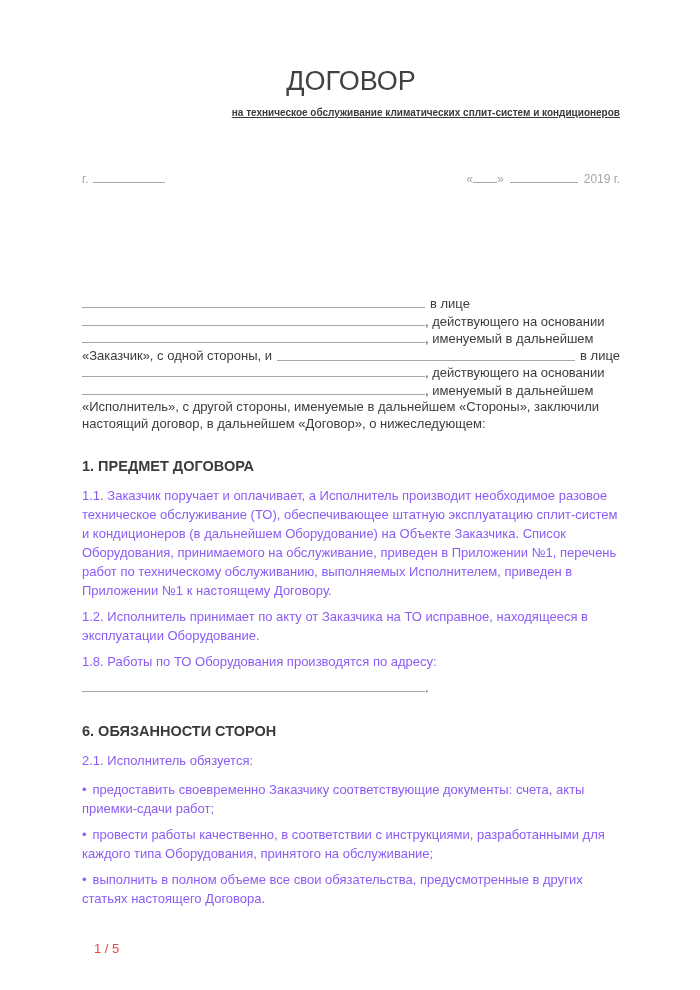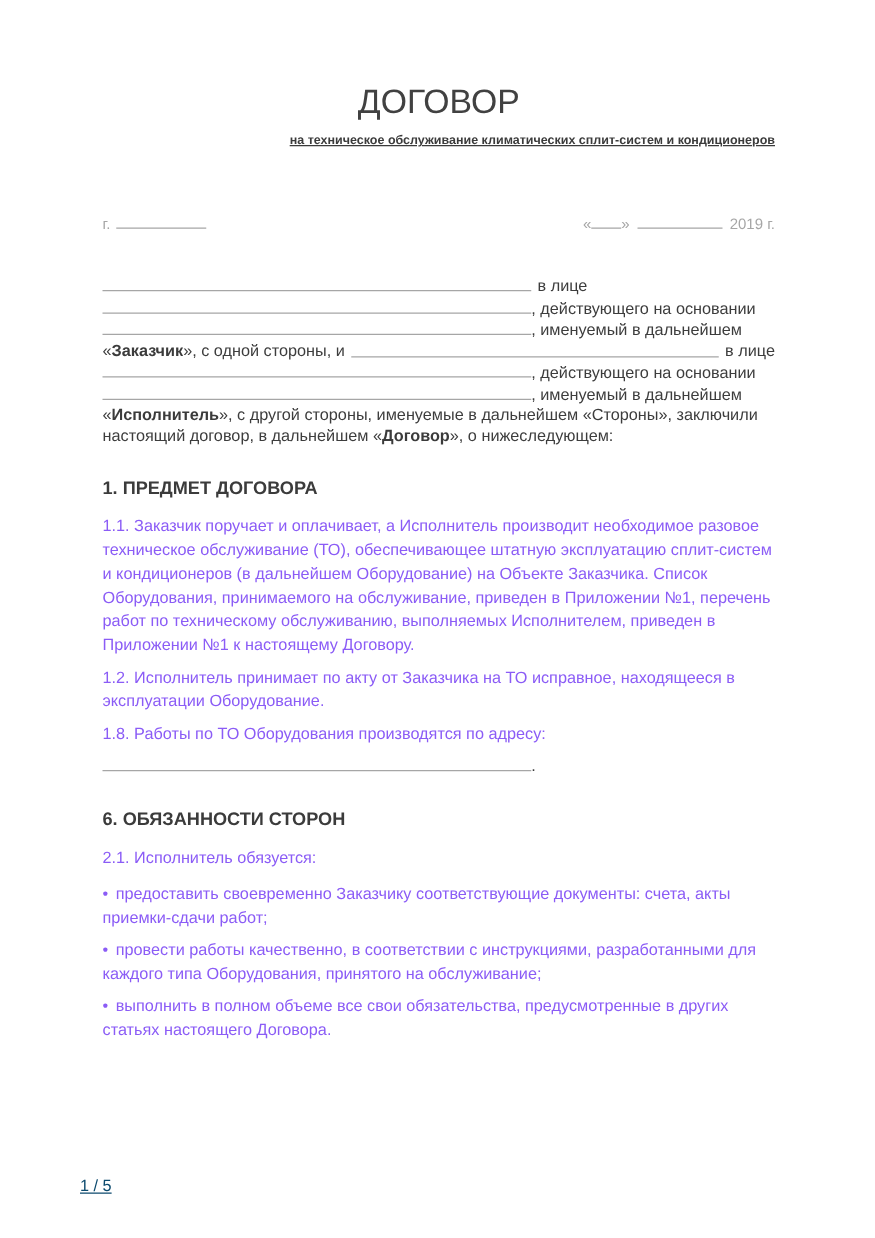--- a/index.html
+++ b/index.html
@@ -19,36 +19,36 @@
     margin-top:52px;display:flex;justify-content:space-between;align-items:baseline;
     font-size:12px;color:#a6a6a6;
   }
   .blank{display:inline-block;border-bottom:1px solid #a6a6a6;height:12px;vertical-align:baseline;}
   .b-city{width:72px;margin-left:5px;}
   .b-day{width:24px;}
   .b-month{width:68px;margin:0 6px;}
   .b-long{width:343px;}
   .b-addr{width:343px;}
   .b-staff{width:205px;}
-  .intro{margin-top:34px;font-size:13px;line-height:16.5px;}
+  .intro{margin-top:109px;font-size:13px;line-height:16.5px;}
   .intro .line{margin:0;}
   .line-flex{display:flex;align-items:flex-end;}
   .fill-blank{flex:1 1 auto;border-bottom:1px solid #a6a6a6;margin:0 5px 3px 5px;height:10px;}
   .sp{padding-left:5px;}
   .section-heading{
     margin:26px 0 12px;text-align:left;font-size:14.5px;font-weight:700;color:#3b3b3b;
   }
   .body-p{margin:0 0 7px;font-size:13px;line-height:19px;color:#8b5cf6;}
   .mb10{margin-bottom:10px;}
   .addr-line{margin:2px 0 7px;font-size:13px;line-height:19px;}
   .bullet-marker{margin-right:6px;}
   .page-number{
-    position:absolute;left:64px;bottom:32px;font-size:13px;color:#0c4a6e;text-decoration:underline;
+    position:absolute;left:94px;bottom:32px;font-size:13px;color:#ef4444;
   }
-  strong{font-weight:700;color:#3b3b3b;}
+  strong{font-weight:400;color:#3b3b3b;}
 </style>
 </head>
 <body>
 
 <div class="page">
 
   <h1 class="title">ДОГОВОР</h1>
   <div class="subtitle">на техническое обслуживание климатических сплит-систем и кондиционеров</div>
 
   <div class="date-row">

